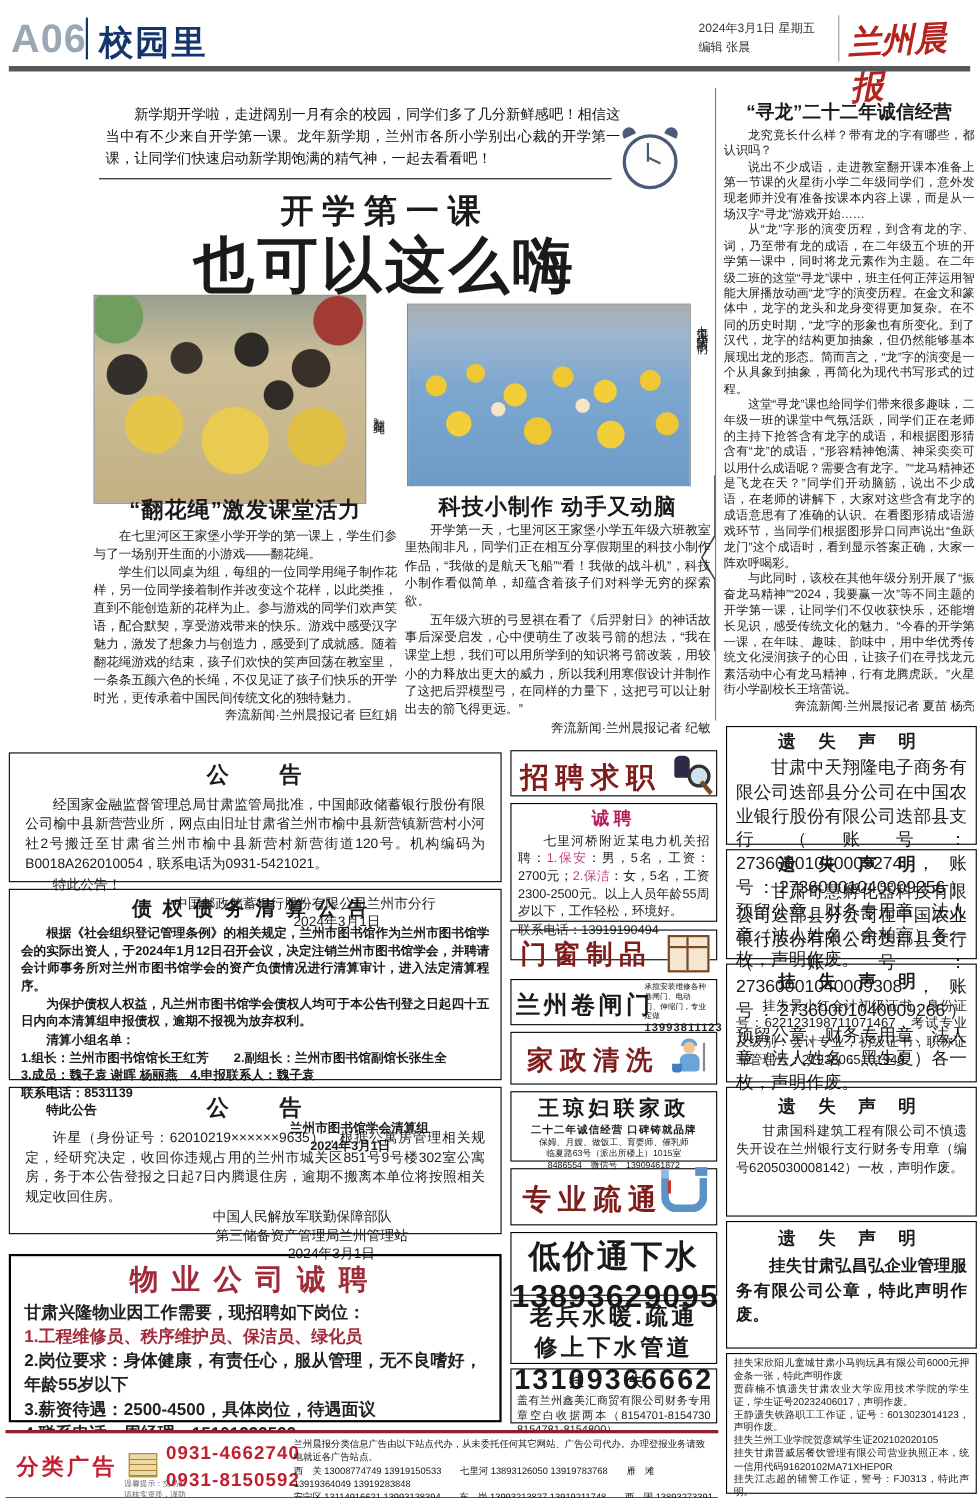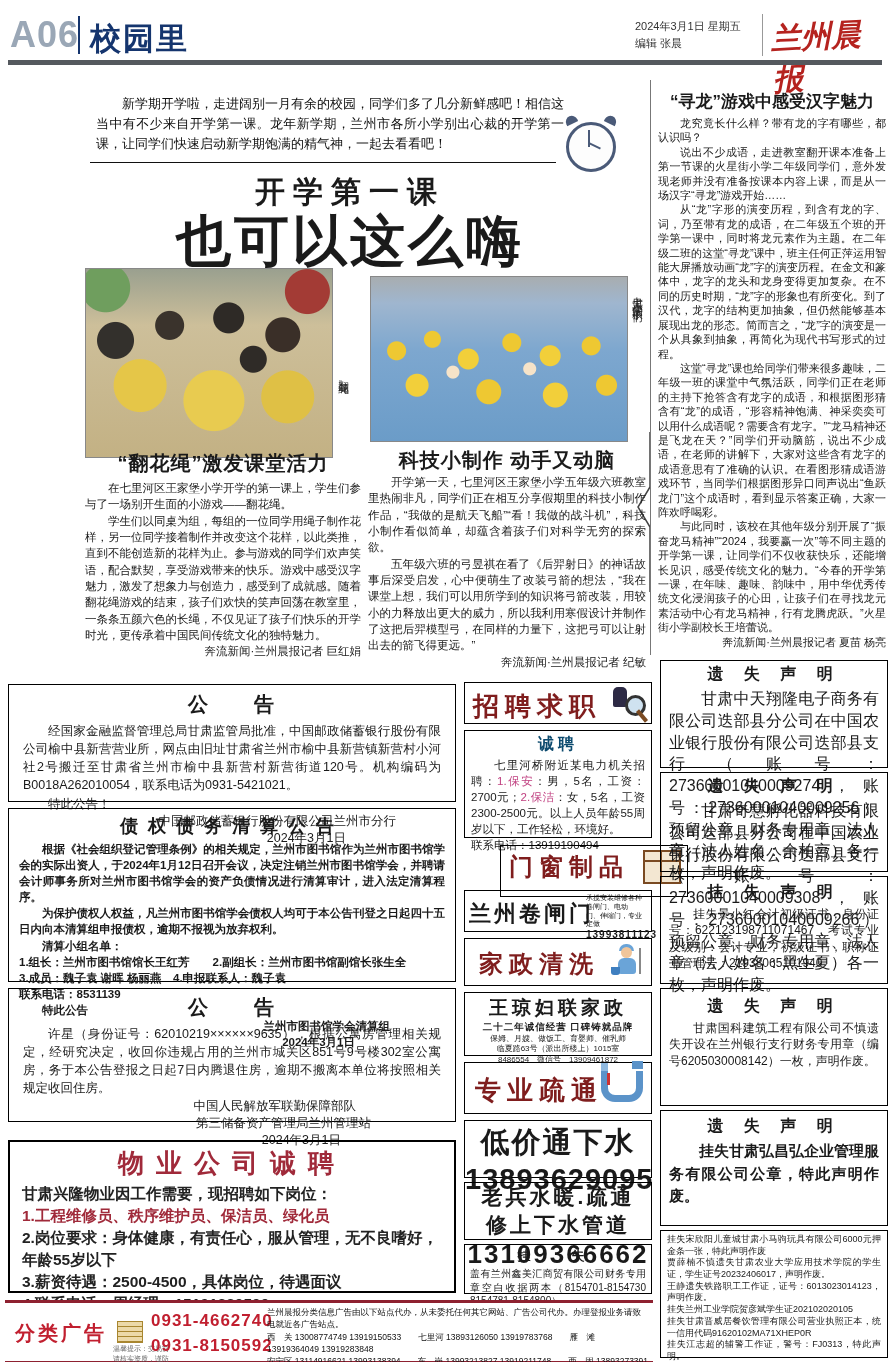--- a/index.html
+++ b/index.html
@@ -37,21 +37,21 @@
   .gg-sign{font-size:12.5px;text-align:right;margin:0;padding-right:45px;}
   .gg-date{font-size:12.5px;text-align:right;margin:0;padding-right:95px;}
   .qs-title{font-size:18px;font-weight:900;text-align:center;letter-spacing:10px;margin:2px 0 3px;}
   .qs-body{font-size:11.5px;line-height:1.4;text-align:justify;}
   .qs-body p{margin:0;font-weight:bold;}
   .qs-body p.ind{text-indent:2em;}
   .wy-title{font-size:26px;font-weight:900;color:#a02a3a;text-align:center;letter-spacing:12px;margin:2px 0 2px;}
   .wy-line{font-size:15.5px;font-weight:600;line-height:1.42;margin:0;color:#222;}
   .wy-red{color:#a02a3a;}
   .bluehead{font-size:26px;font-weight:900;color:#7f1d1d;letter-spacing:6px;}
-  .cp-title{font-size:16px;font-weight:900;color:#0c4a6e;text-align:center;letter-spacing:4px;margin:1px 0 2px;}
+  .cp-title{font-size:16px;font-weight:900;color:#be185d;text-align:center;letter-spacing:4px;margin:1px 0 2px;}
   .cp-body{font-size:11.5px;line-height:1.4;text-align:justify;margin:0;text-indent:2em;}
   .redspan{color:#c04080;}
   .cp-phone{font-size:11.5px;margin:1px 0 0;}
   .jz-title{font-size:22px;font-weight:900;letter-spacing:3px;}
   .jz-small{font-size:7px;line-height:1.25;color:#111;}
   .jz-phone{font-size:10px;font-weight:700;letter-spacing:1px;}
   .wq-title{font-size:19px;font-weight:900;letter-spacing:4px;text-align:center;margin:0;}
   .wq-sub{font-size:9.5px;font-weight:700;text-align:center;margin:0;letter-spacing:1px;}
   .wq-tiny{font-size:8px;text-align:center;margin:0;line-height:1.3;}
   .dj-line{font-size:29px;font-weight:900;text-align:center;margin:0;letter-spacing:2px;}
@@ -171,21 +171,21 @@
 
   <div class="abs art-title" style="left:368px;top:447px;width:278px;">科技小制作 动手又动脑</div>
   <div class="abs art-body" style="left:368px;top:474px;width:278px;">
     <p>开学第一天，七里河区王家堡小学五年级六班教室里热闹非凡，同学们正在相互分享假期里的科技小制作作品，“我做的是航天飞船”“看！我做的战斗机”，科技小制作看似简单，却蕴含着孩子们对科学无穷的探索欲。</p>
     <p>五年级六班的弓昱祺在看了《后羿射日》的神话故事后深受启发，心中便萌生了改装弓箭的想法，“我在课堂上想，我们可以用所学到的知识将弓箭改装，用较小的力释放出更大的威力，所以我利用寒假设计并制作了这把后羿模型弓，在同样的力量下，这把弓可以让射出去的箭飞得更远。”</p>
     <p class="byline" style="text-indent:0;">奔流新闻·兰州晨报记者 纪敏</p>
   </div>
 
   <div class="abs vrule" style="left:650px;top:80px;height:575px;"></div>
 
-  <div class="abs art3-title" style="left:658px;top:90px;width:228px;">“寻龙”游戏中感受汉字魅力</div>
+  <div class="abs art3-title" style="left:658px;top:90px;width:228px;">“寻龙”二十二年诚信经营</div>
   <div class="abs art3-body" style="left:658px;top:116px;width:228px;">
     <p>龙究竟长什么样？带有龙的字有哪些，都认识吗？</p>
     <p>说出不少成语，走进教室翻开课本准备上第一节课的火星街小学二年级同学们，意外发现老师并没有准备按课本内容上课，而是从一场汉字“寻龙”游戏开始……</p>
     <p>从“龙”字形的演变历程，到含有龙的字、词，乃至带有龙的成语，在二年级五个班的开学第一课中，同时将龙元素作为主题。在二年级二班的这堂“寻龙”课中，班主任何正萍运用智能大屏播放动画“龙”字的演变历程。在金文和篆体中，龙字的龙头和龙身变得更加复杂。在不同的历史时期，“龙”字的形象也有所变化。到了汉代，龙字的结构更加抽象，但仍然能够基本展现出龙的形态。简而言之，“龙”字的演变是一个从具象到抽象，再简化为现代书写形式的过程。</p>
     <p>这堂“寻龙”课也给同学们带来很多趣味，二年级一班的课堂中气氛活跃，同学们正在老师的主持下抢答含有龙字的成语，和根据图形猜含有“龙”的成语，“形容精神饱满、神采奕奕可以用什么成语呢？需要含有龙字。”“龙马精神还是飞龙在天？”同学们开动脑筋，说出不少成语，在老师的讲解下，大家对这些含有龙字的成语意思有了准确的认识。在看图形猜成语游戏环节，当同学们根据图形异口同声说出“鱼跃龙门”这个成语时，看到显示答案正确，大家一阵欢呼喝彩。</p>
     <p>与此同时，该校在其他年级分别开展了“振奋龙马精神”“2024，我要赢一次”等不同主题的开学第一课，让同学们不仅收获快乐，还能增长见识，感受传统文化的魅力。“今春的开学第一课，在年味、趣味、韵味中，用中华优秀传统文化浸润孩子的心田，让孩子们在寻找龙元素活动中心有龙马精神，行有龙腾虎跃。”火星街小学副校长王培蕾说。</p>
     <p class="byline" style="text-indent:0;">奔流新闻·兰州晨报记者 夏苗 杨亮</p>
   </div>
 
   <div class="abs adbox" style="left:8px;top:684px;width:448px;height:118px;padding:4px 14px;">
@@ -240,21 +240,21 @@
       <div class="mag-handle"></div>
     </div>
   </div>
 
   <div class="abs adbox" style="left:464px;top:730px;width:188px;height:108px;padding:2px 6px;">
     <div class="cp-title">诚聘</div>
     <p class="cp-body"><span>七里河桥附近某电力机关招聘：</span><span class="redspan">1.保安</span><span>：男，5名，工资：2700元；</span><span class="redspan">2.保洁</span><span>：女，5名，工资2300-2500元。以上人员年龄55周岁以下，工作轻松，环境好。</span></p>
     <p class="cp-phone">联系电话：13919190494</p>
   </div>
 
-  <div class="abs adbox" style="left:464px;top:845px;width:188px;height:52px;margin-left:36px;">
+  <div class="abs adbox" style="left:464px;top:845px;width:188px;height:28px;">
     <div class="bluehead" style="position:absolute;left:8px;top:5px;font-size:24px;">门窗制品</div>
     <div class="win-icon" style="position:absolute;right:6px;top:4px;"></div>
   </div>
 
   <div class="abs adbox" style="left:464px;top:890px;width:188px;height:42px;">
     <div class="jz-title" style="position:absolute;left:4px;top:8px;">兰州卷闸门</div>
     <div style="position:absolute;right:3px;top:3px;width:62px;">
       <div class="jz-small">承揽安装维修各种卷闸门、电动</div>
       <div class="jz-small">门、伸缩门，专业定做</div>
       <div class="jz-phone">13993811123</div>

